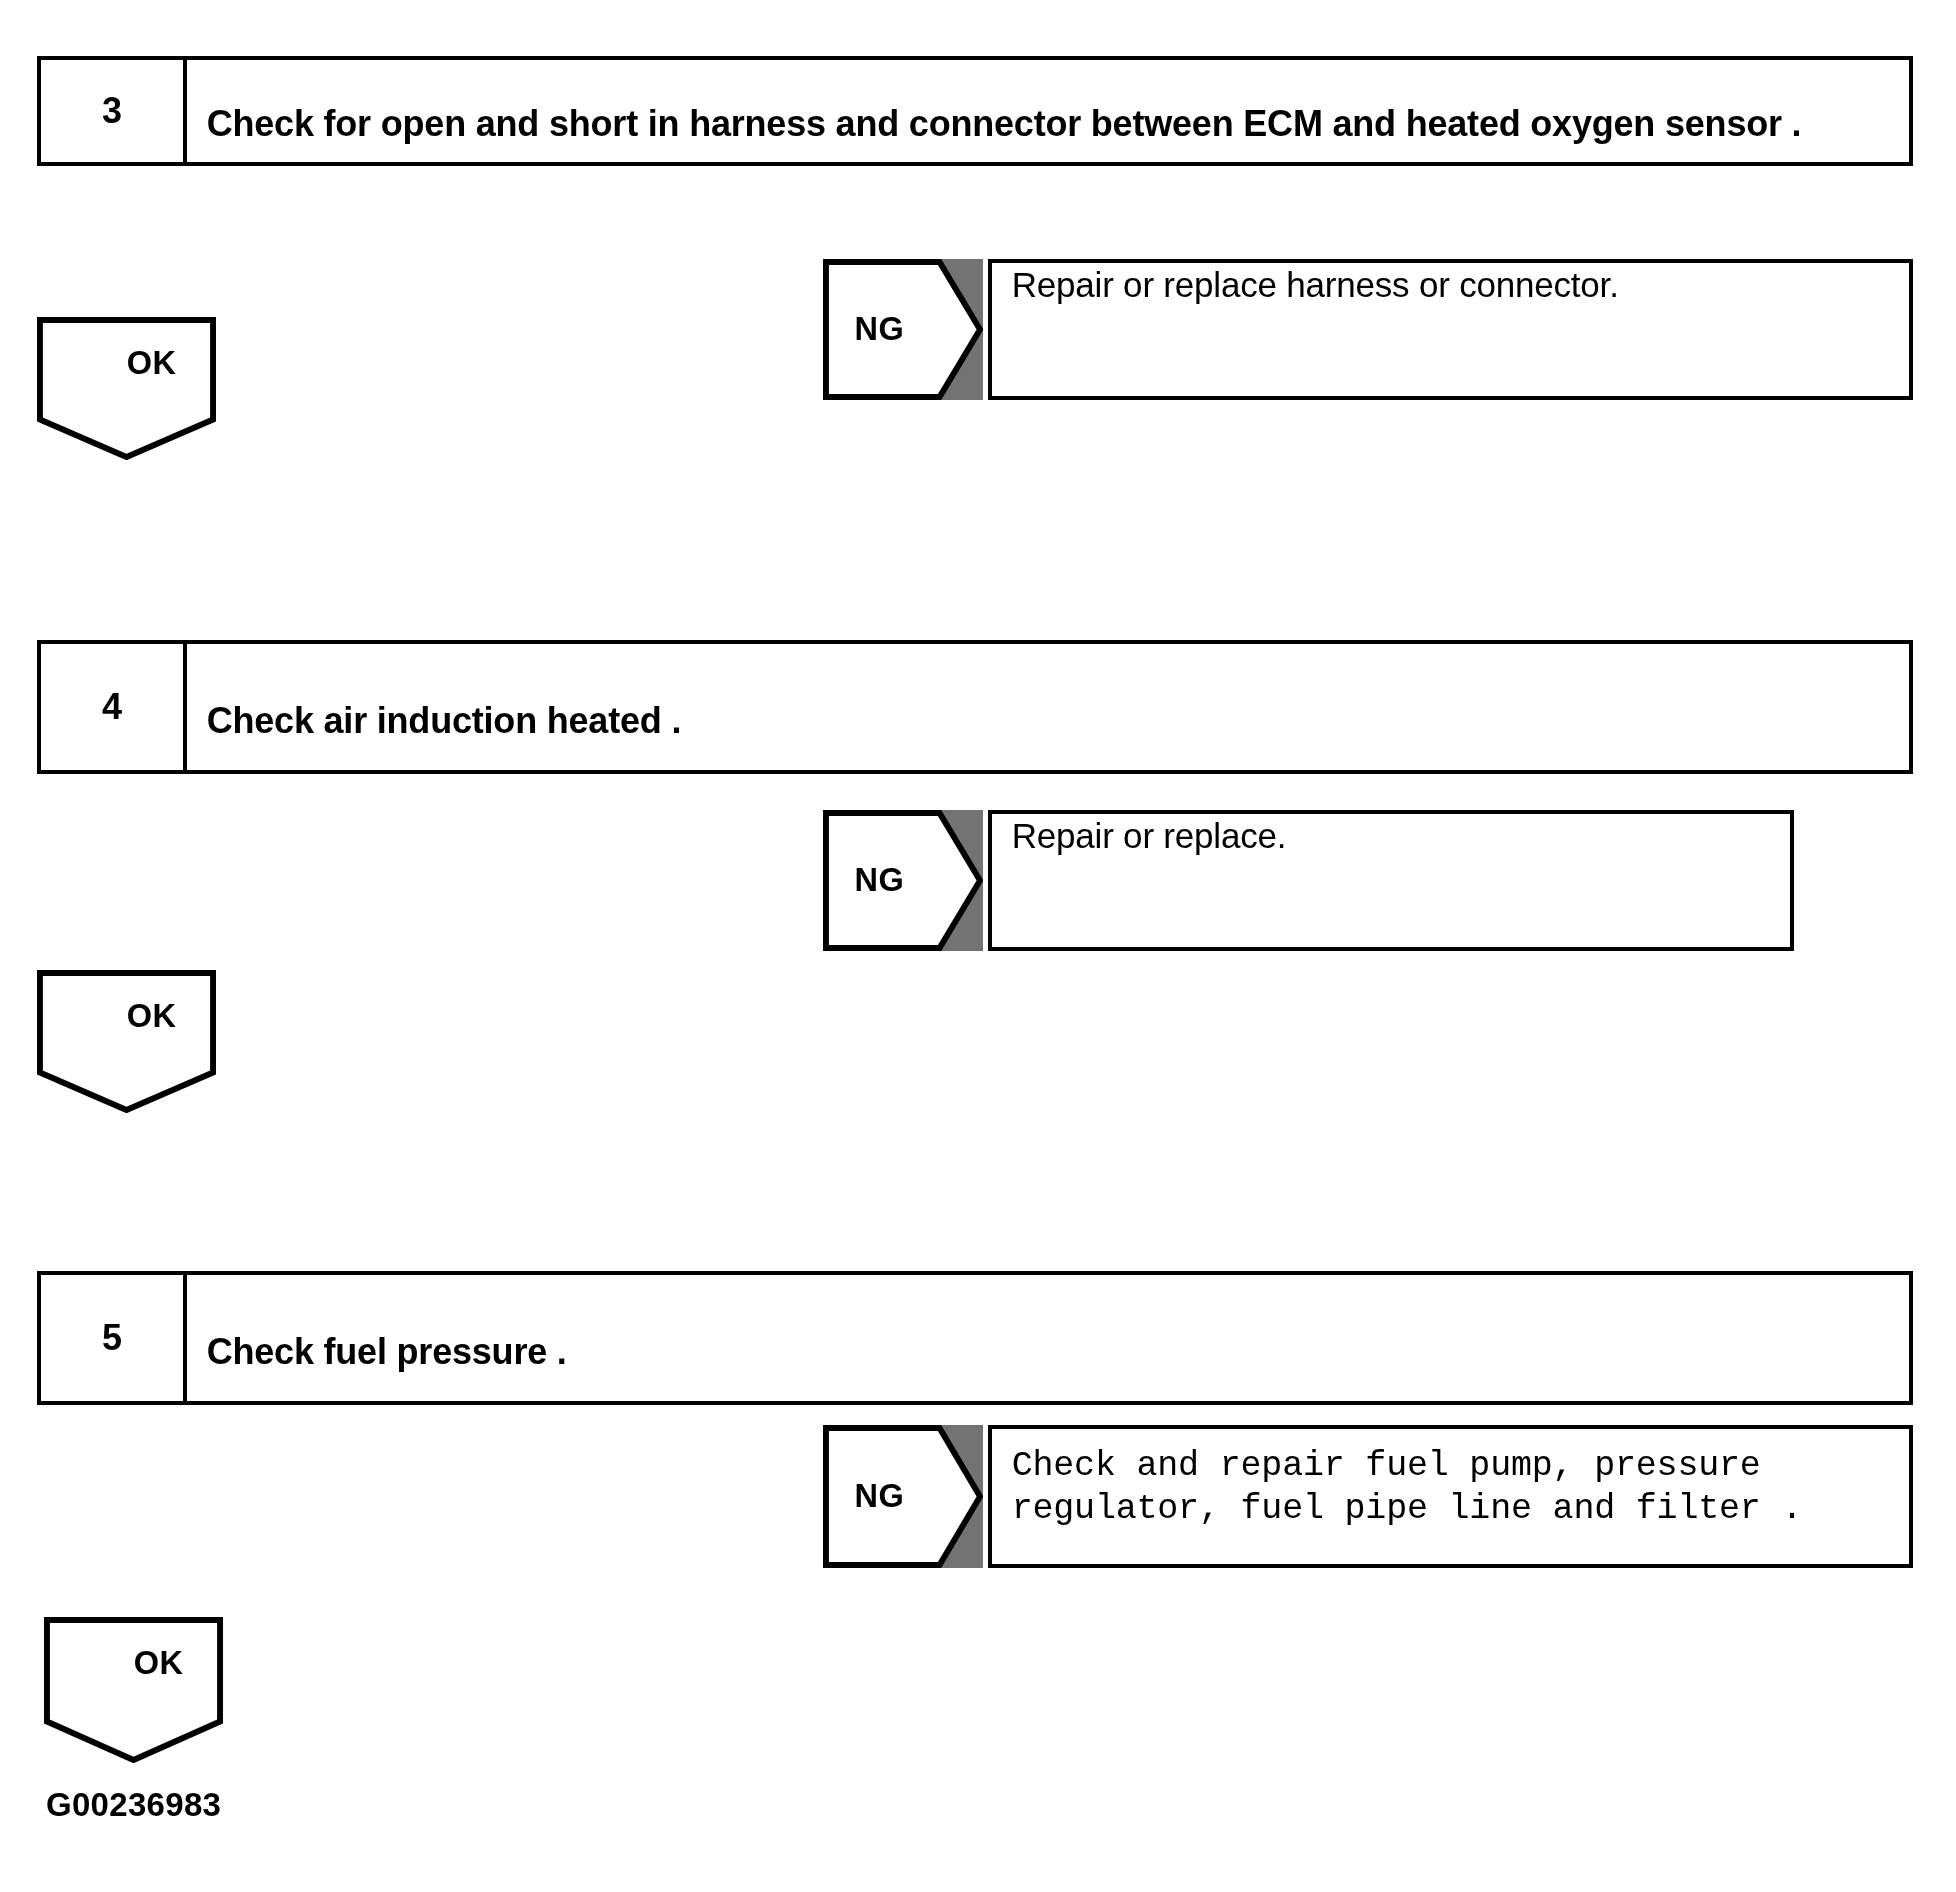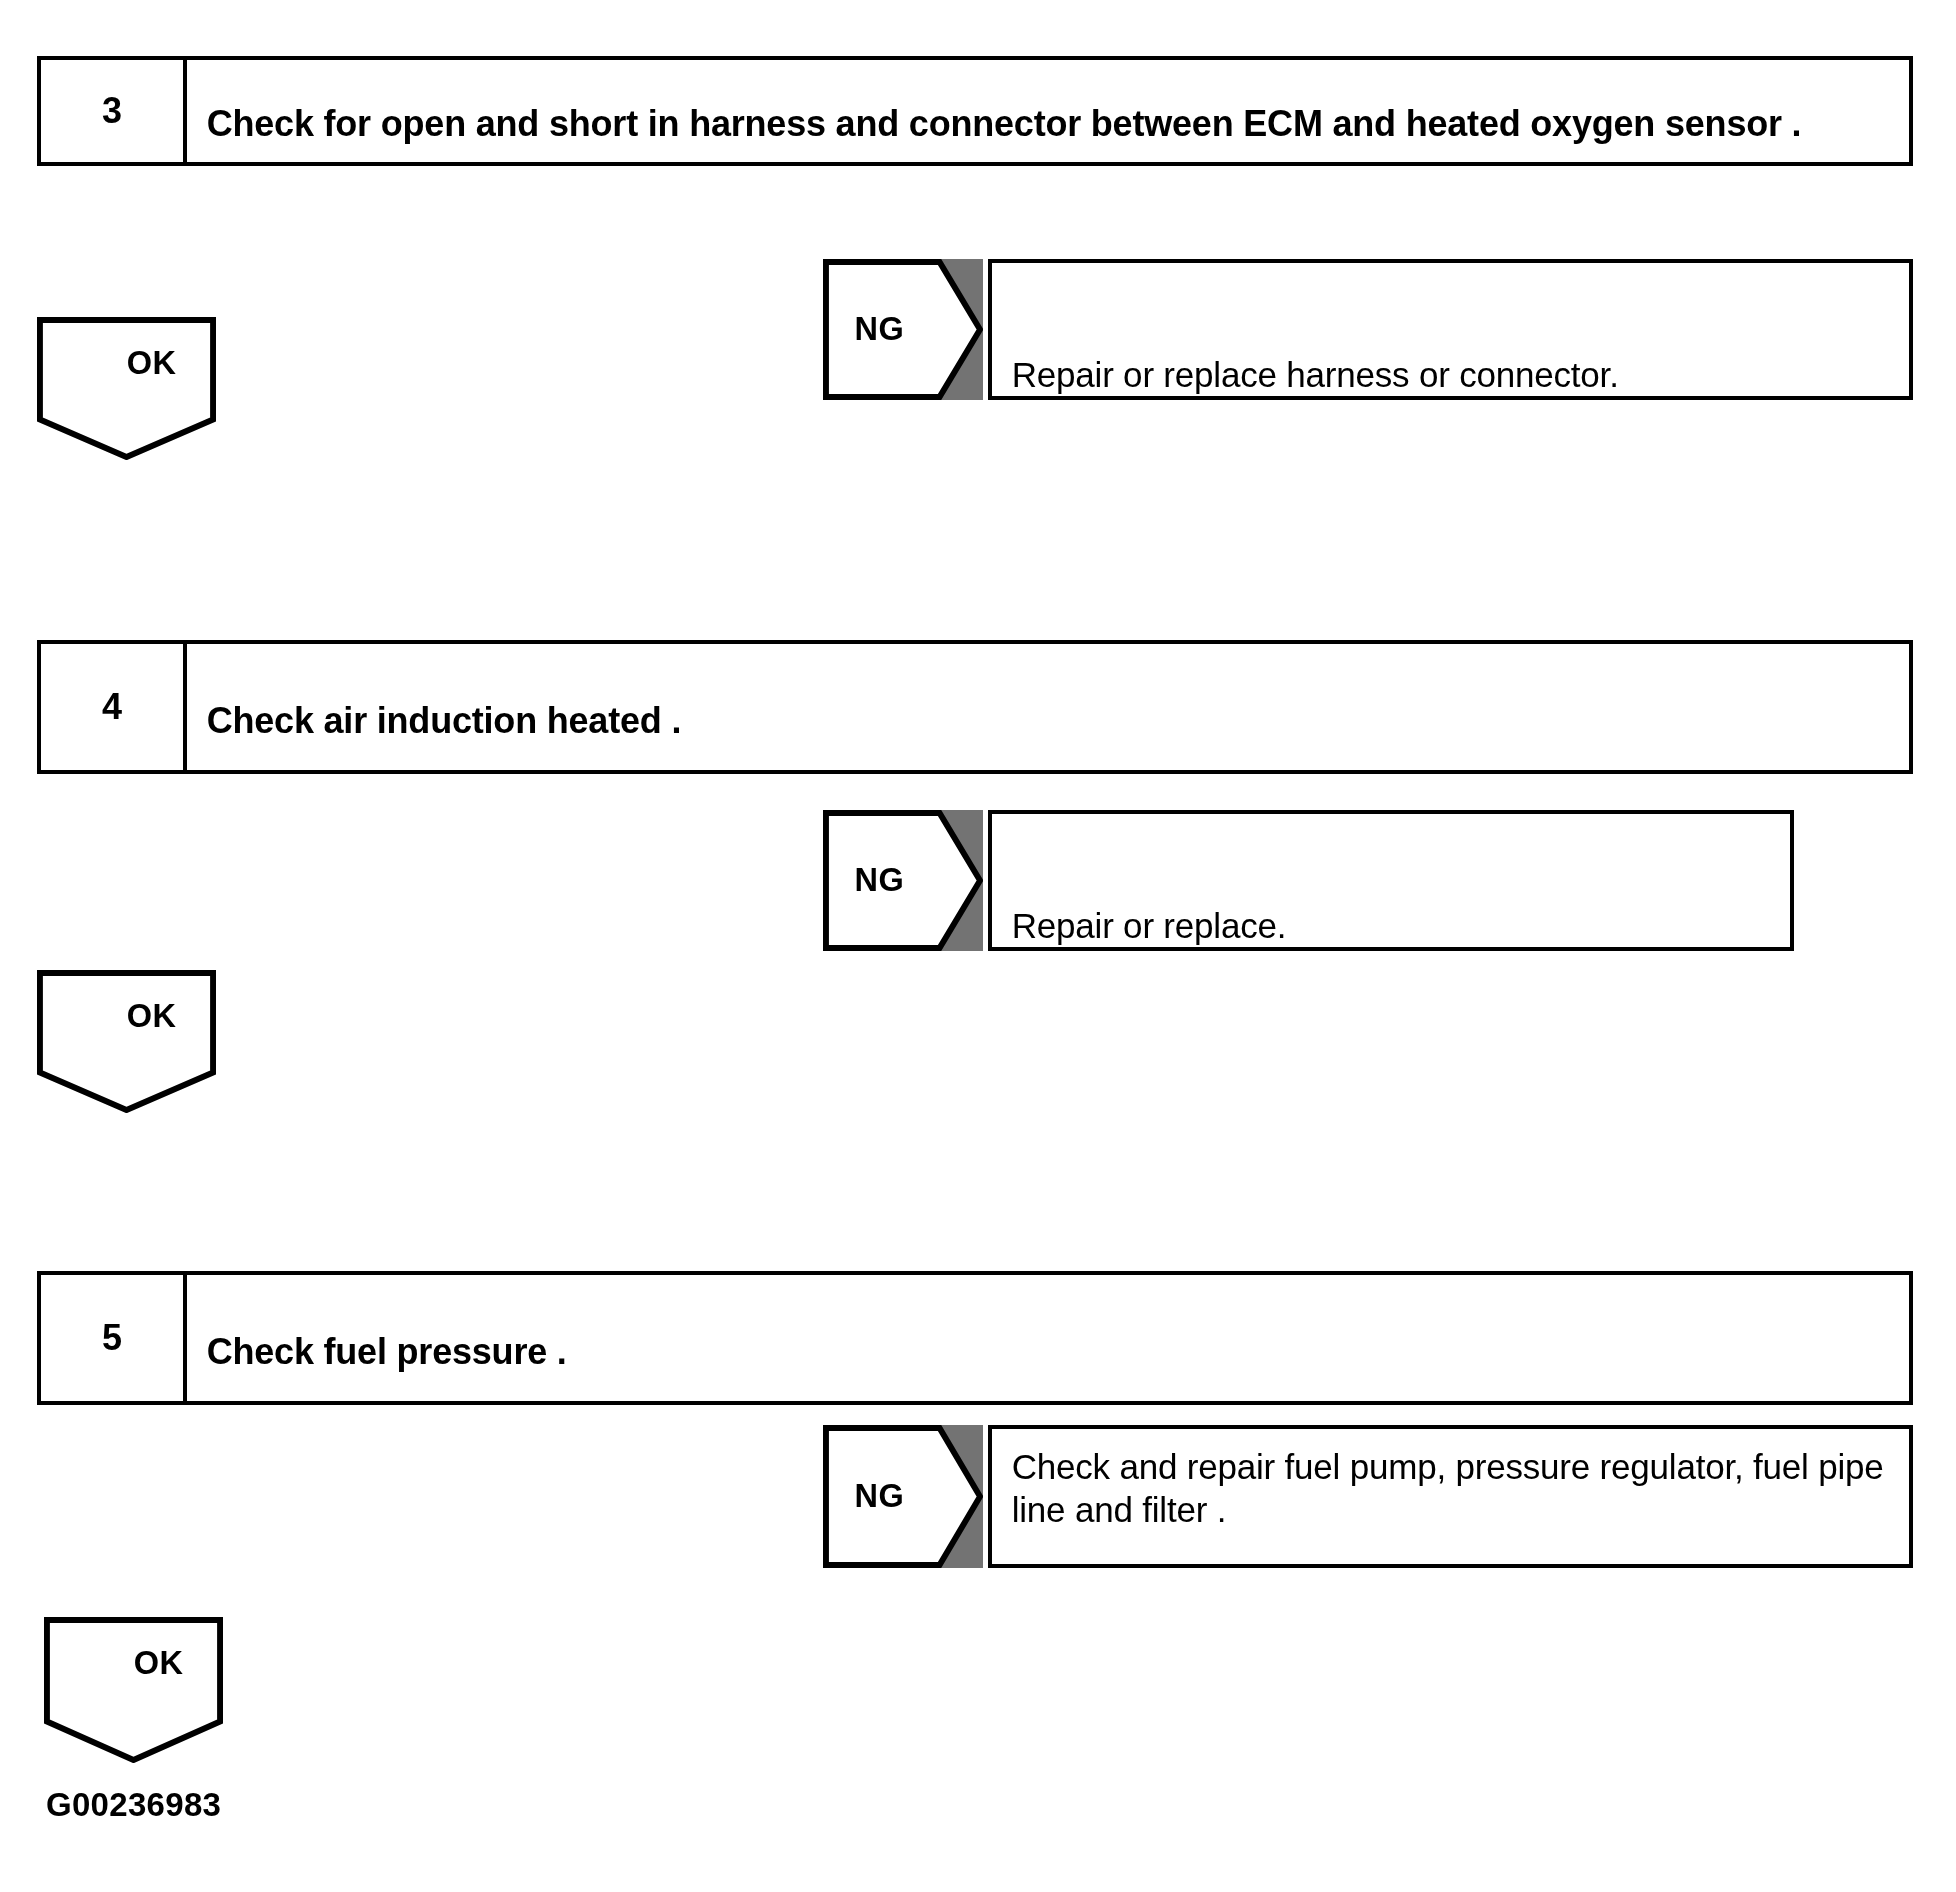--- a/index.html
+++ b/index.html
@@ -82,21 +82,21 @@
     z-index: 2;
   }
 
   
   .result-box {
     position: absolute;
     box-sizing: border-box;
     border: 4.9px solid #000000;
     background: #ffffff;
     display: flex;
-    align-items: flex-end;
+    align-items: flex-start;
     padding-left: 19.7px;
     padding-right: 17.7px;
     font-size: 35px;
     line-height: 1.24;
     letter-spacing: -0.2px;
   }
   .result-box.two-line {
     align-items: flex-start;
     padding-top: 15.8px;
   }
@@ -191,21 +191,21 @@
     <div class="step-text">Check fuel pressure .</div>
   </div>
 
   <div class="ng-tag" style="left:823px; top:1425px; width:160px; height:143px;">
     <svg class="ng-shape" viewBox="0 0 162 145" preserveAspectRatio="none">
       <polygon points="3,3 118,3 159,72.5 118,142 3,142" fill="#ffffff" stroke="#000000" stroke-width="6"></polygon>
     </svg>
     <span class="ng-label">NG</span>
   </div>
 
-  <div class="result-box two-line" style="left:988px; top:1425px; width:925px; height:143px;">
+  <div class="result-box two-line" style="left:988px; top:1425px; width:925px; height:143px;font-family:Liberation Mono, monospace;">
     <span>Check and repair fuel pump, pressure regulator, fuel pipe line and filter .</span>
   </div>
 
   <div class="ok-tag" style="left:44px; top:1617px; width:179px; height:146px;">
     <svg class="ok-shape" viewBox="0 0 182 148" preserveAspectRatio="none">
       <polygon points="3,3 179,3 179,106 91,145 3,106" fill="#ffffff" stroke="#000000" stroke-width="6"></polygon>
     </svg>
     <span class="ok-label">OK</span>
   </div>
 

